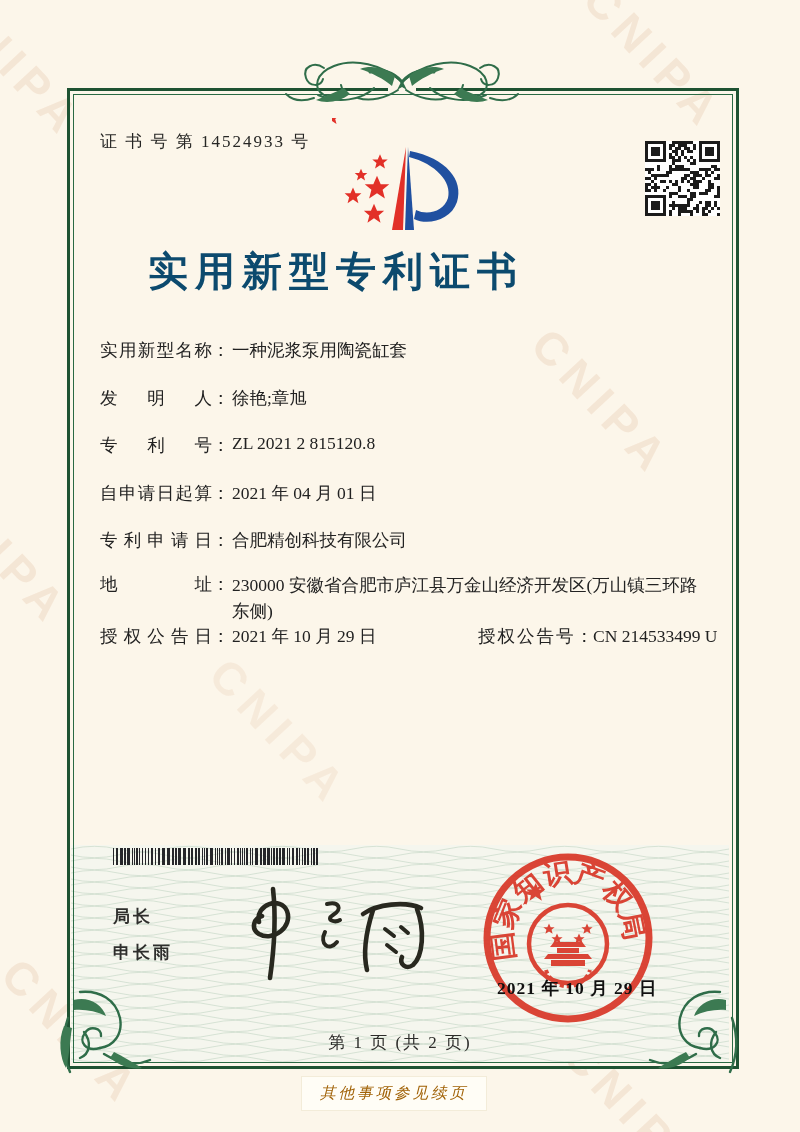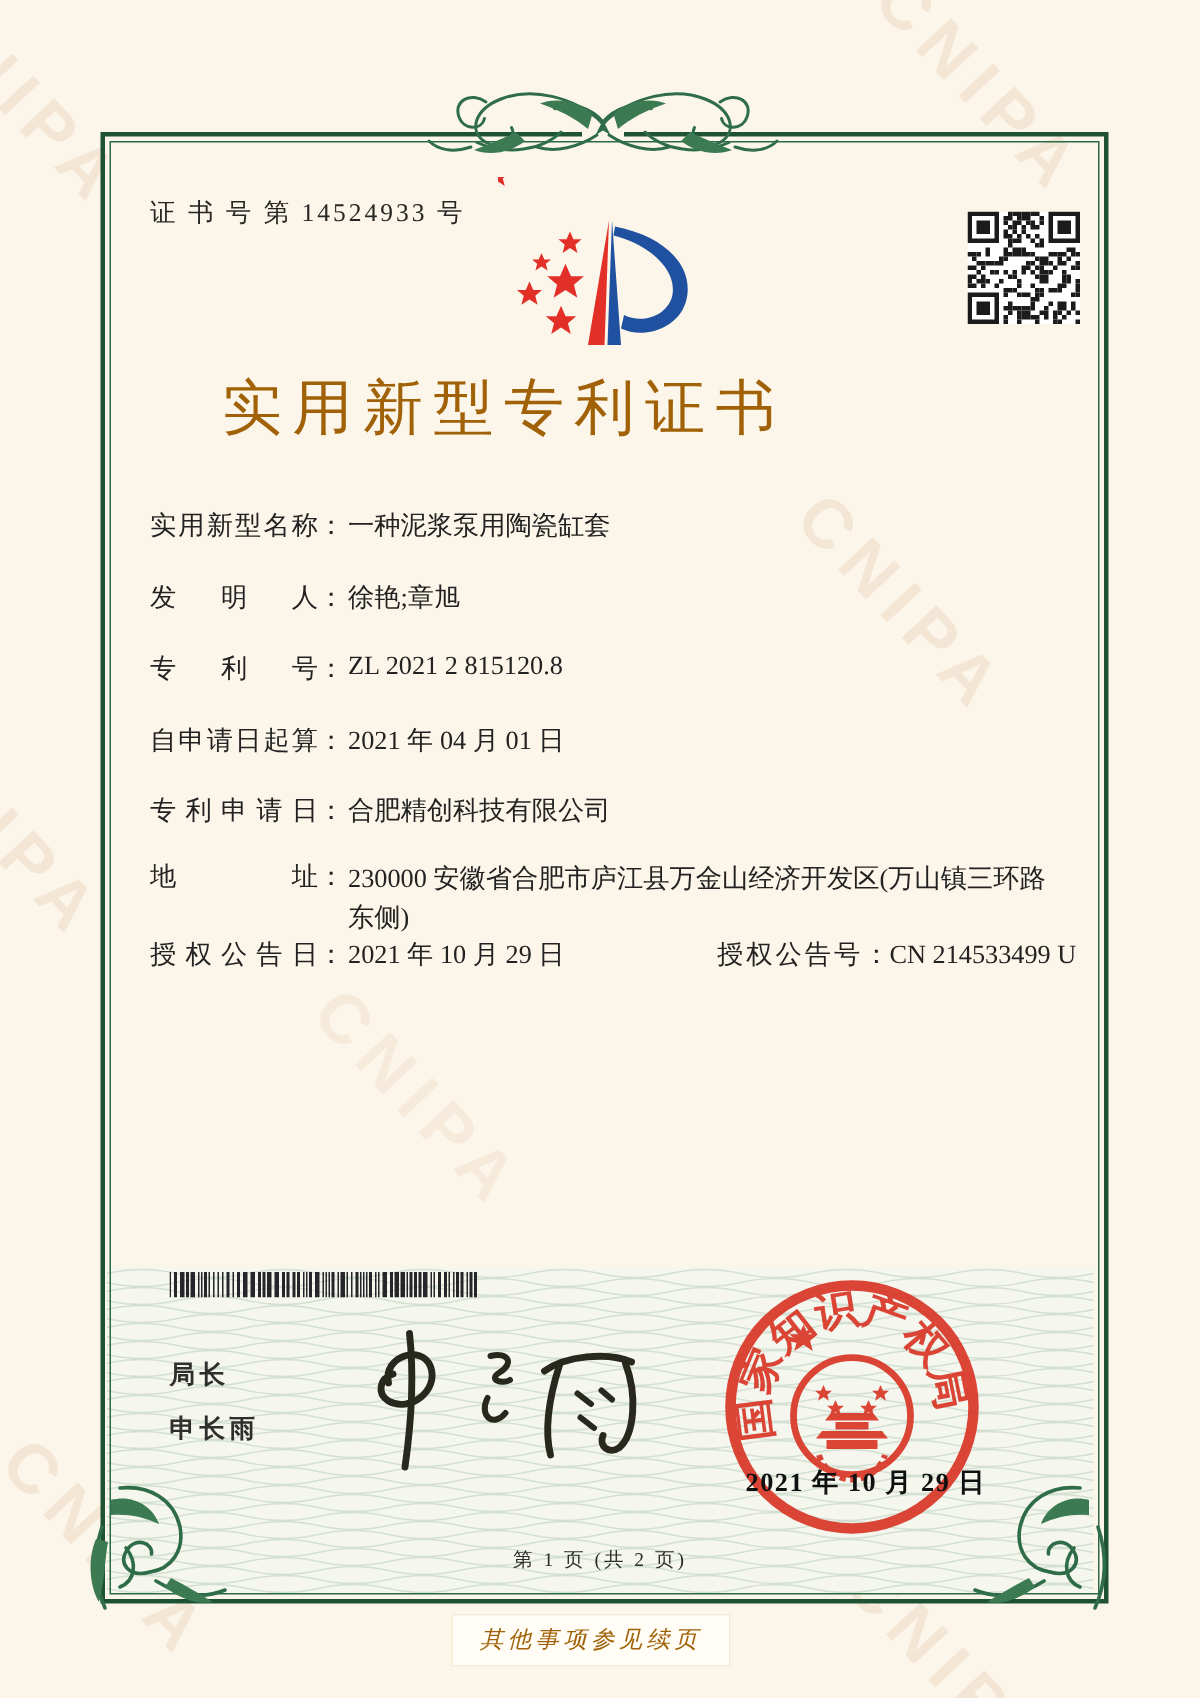--- a/index.html
+++ b/index.html
@@ -13,21 +13,21 @@
       transform:rotate(47deg);transform-origin:left top;pointer-events:none;}
 
   
   .frame{left:67px;top:88px;width:666px;height:975px;border:3px solid #1e5232;}
   .frame::after{content:"";position:absolute;left:3px;top:3px;right:3px;bottom:3px;
       border:1px solid #2a6a44;}
 
   .certno{left:100px;top:130px;font-size:17px;letter-spacing:2px;color:#262624;}
 
   .title{left:67px;top:244px;width:538px;text-align:center;font-size:40px;
-         font-weight:normal;letter-spacing:7px;color:#a16207;}
+         font-weight:bold;letter-spacing:7px;color:#0c4a6e;}
 
   .row{position:absolute;left:100px;font-size:17.5px;white-space:nowrap;color:#222;}
   .row .lbl{display:inline-block;width:112px;text-align:justify;text-align-last:justify;
             vertical-align:top;}
   .row .colon{display:inline-block;width:14px;vertical-align:top;}
   .row .val{display:inline-block;margin-left:6px;vertical-align:top;}
   .row .val.wrap{white-space:normal;width:472px;line-height:1.5;}
 
   .grant2{position:absolute;left:478px;font-size:17.5px;white-space:nowrap;color:#222;}
   .grant2 .lbl2{letter-spacing:2px;margin-top:22px;}
@@ -37,21 +37,21 @@
   .paras p{margin:0;text-indent:2em;}
 
   .waveband{left:71px;top:845px;width:658px;height:217px;background:#f5f6ee;}
 
   .officer{font-family:"Liberation Sans",sans-serif;font-weight:600;font-size:17px;
            letter-spacing:3px;color:#2e2e2c;}
 
   .sealdate{left:497px;top:976px;font-size:17.5px;letter-spacing:1px;color:#101010;
             font-weight:bold;z-index:6;}
 
-  .pageinfo{left:67px;top:1031px;width:666px;text-align:center;font-size:13px;
+  .pageinfo{left:67px;top:1031px;width:666px;text-align:center;font-size:17px;
             letter-spacing:2px;color:#2b2b29;z-index:5;}
 
   .contnote{left:302px;top:1077px;background:#fffdf6;padding:6px 18px;font-size:15.5px;
             letter-spacing:3px;font-style:italic;color:#a16207;box-shadow:0 0 0 1px #f3ecd9;}
 </style>
 </head>
 <body>
 
 <div class="wm" style="left:-28px;top:-20px;">CNIPA</div>
 <div class="wm" style="left:612px;top:-28px;">CNIPA</div>

